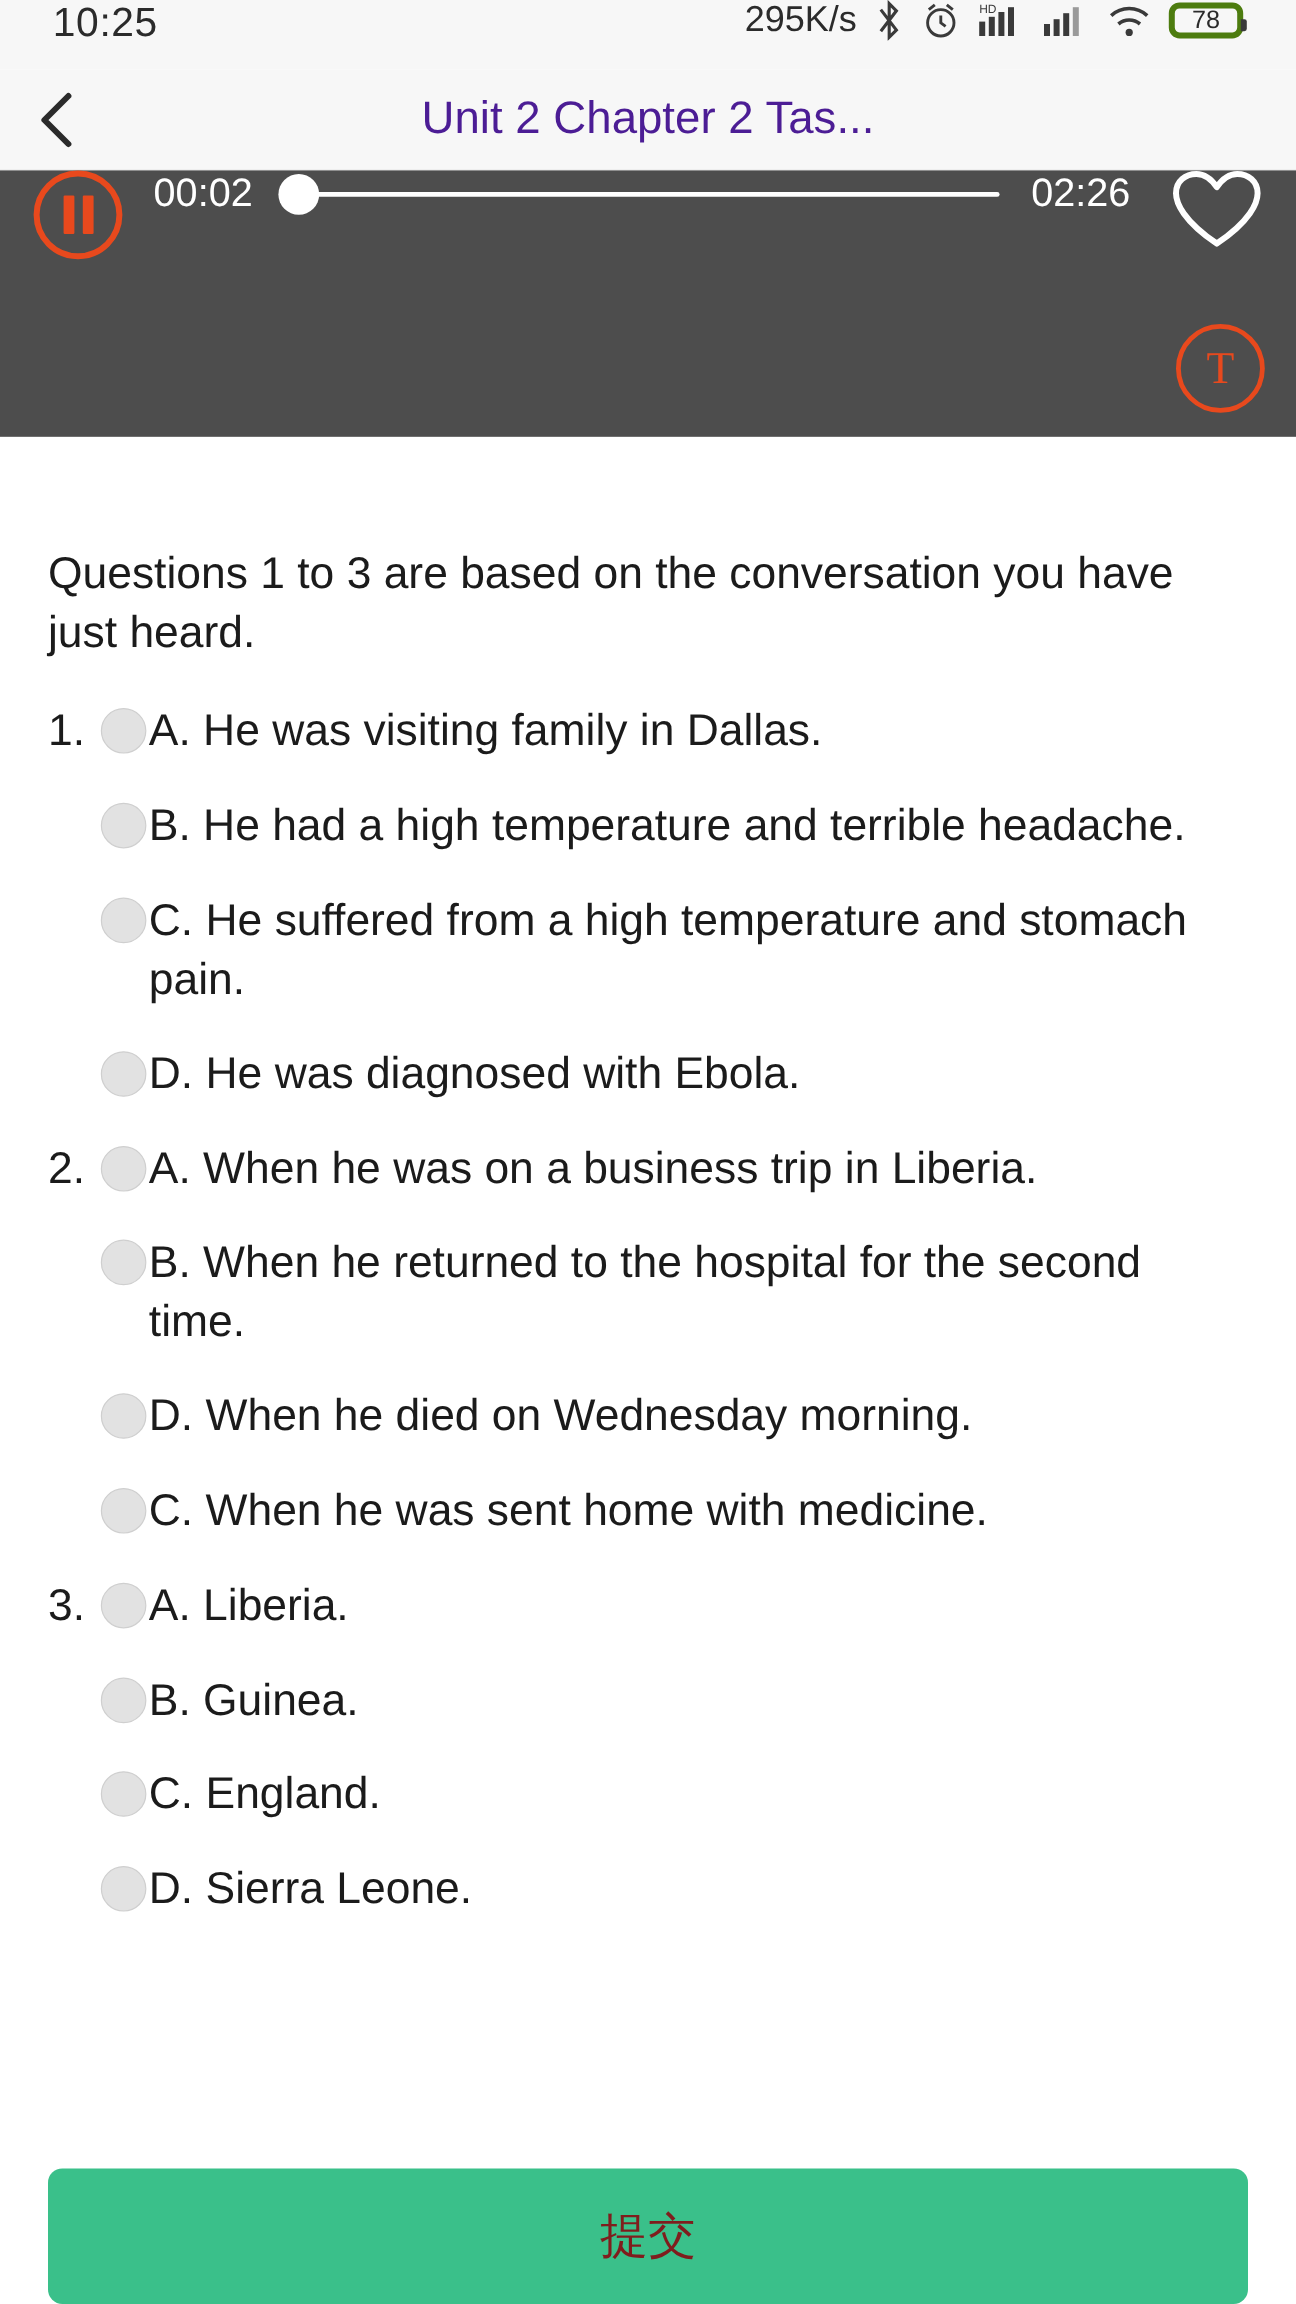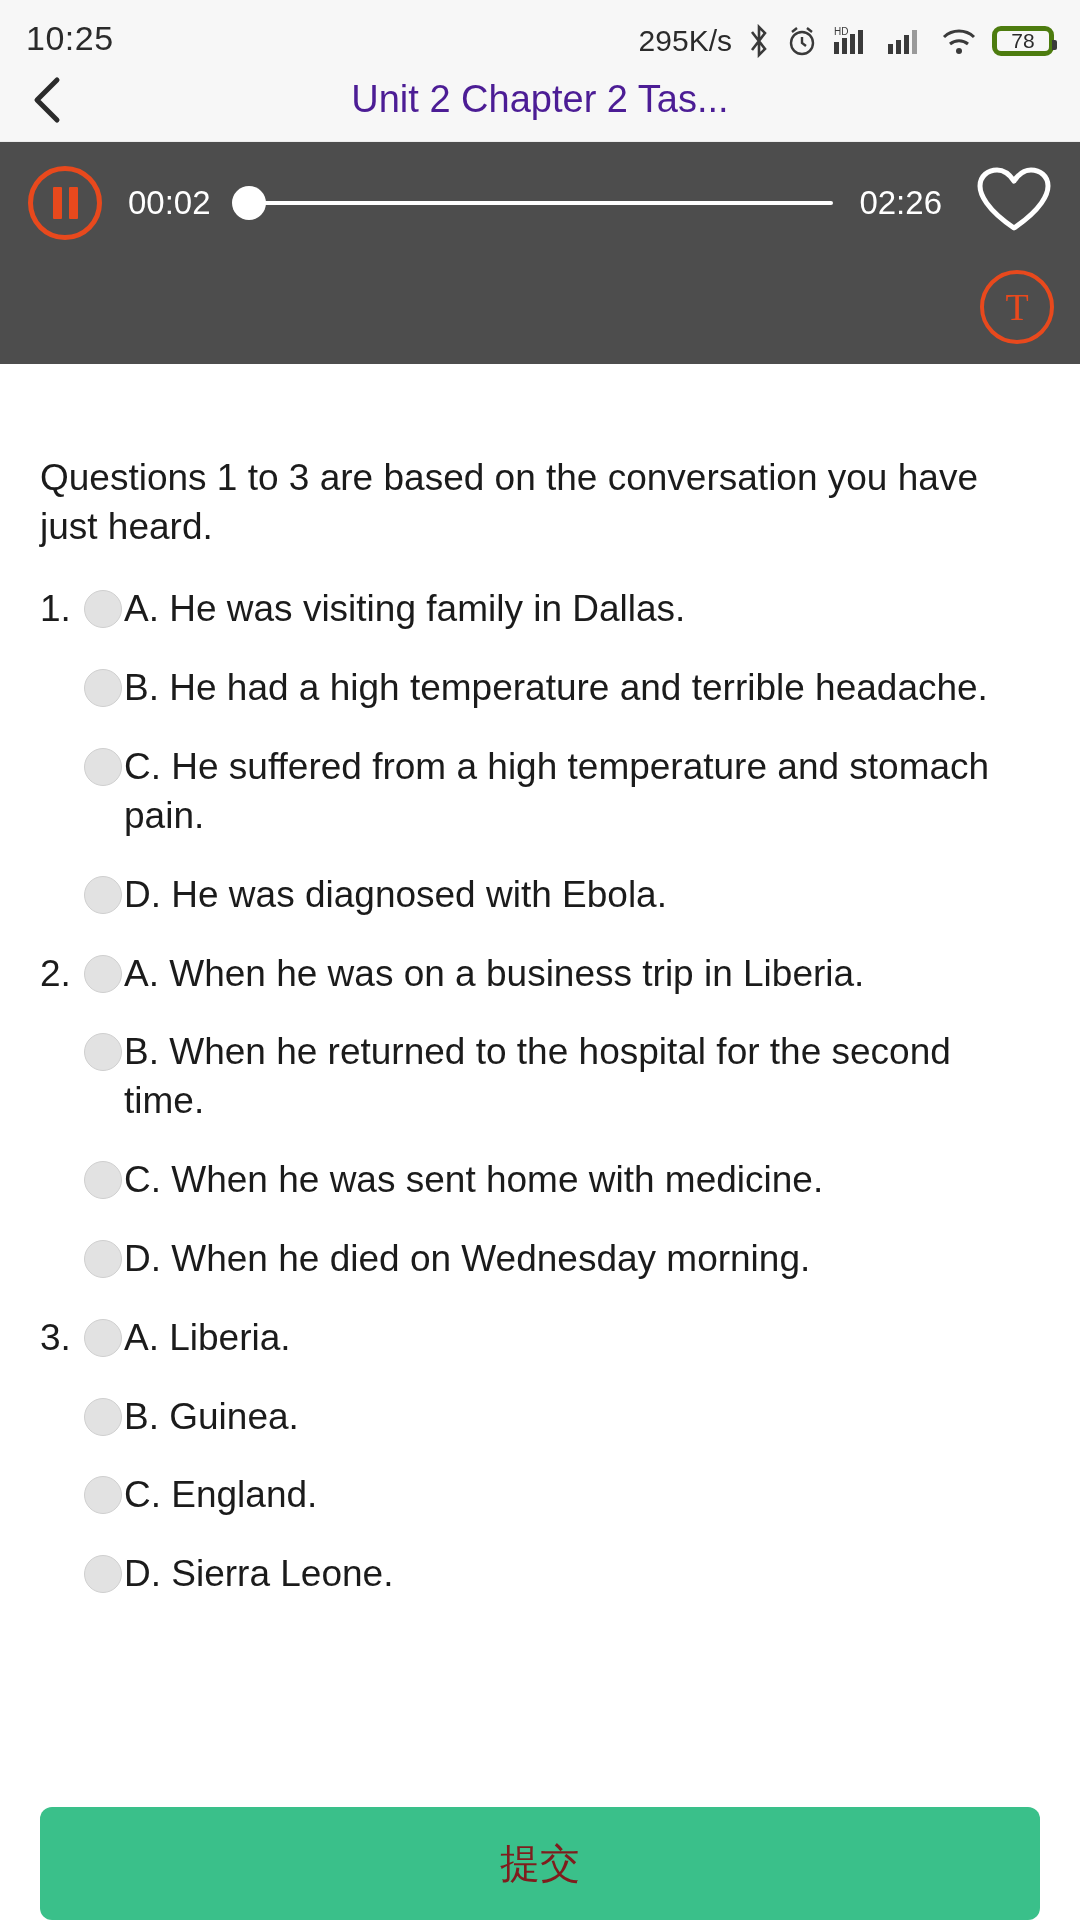--- a/index.html
+++ b/index.html
@@ -9,22 +9,22 @@
     background: #ffffff;
     font-family: "Liberation Sans", sans-serif;
     overflow: hidden;
   }
 
   
   .status-bar {
     height: 58px;
     background: #f7f7f7;
     display: flex;
-    align-items: flex-end;
-    padding: 0 26px;
+    align-items: flex-start;
+    padding: 0 44px;
     color: #2b2b2b;
   }
   .status-clock { font-size: 34px; letter-spacing: 0.5px; }
   .status-right {
     margin-left: auto;
     display: flex;
     align-items: center;
     gap: 14px;
   }
   .status-speed { font-size: 30px; }
@@ -70,21 +70,20 @@
   
   .player {
     background: #4d4d4d;
     height: 222px;
     position: relative;
     padding: 0 28px;
   }
   .player-row {
     height: 122px;
     display: flex;
-    align-items: center;
     gap: 26px;
   }
   .play-btn {
     width: 74px; height: 74px;
     border: 5px solid #e8491d;
     border-radius: 50%;
     display: flex; align-items: center; justify-content: center;
     gap: 7px;
     flex: 0 0 auto;
   }
@@ -312,26 +311,26 @@
       <span class="opt-text">A. When he was on a business trip in Liberia.</span>
     </div>
     <div class="opt">
       <span class="qnum blank"></span>
       <span class="radio"></span>
       <span class="opt-text">B. When he returned to the hospital for the second time.</span>
     </div>
     <div class="opt">
       <span class="qnum blank"></span>
       <span class="radio"></span>
+      <span class="opt-text">D. When he died on Wednesday morning.</span>
+    </div>
+    <div class="opt">
+      <span class="qnum blank"></span>
+      <span class="radio"></span>
       <span class="opt-text">C. When he was sent home with medicine.</span>
-    </div>
-    <div class="opt">
-      <span class="qnum blank"></span>
-      <span class="radio"></span>
-      <span class="opt-text">D. When he died on Wednesday morning.</span>
     </div>
   </div>
 
   <div class="qblock">
     <div class="opt">
       <span class="qnum">3.</span>
       <span class="radio"></span>
       <span class="opt-text">A. Liberia.</span>
     </div>
     <div class="opt">

